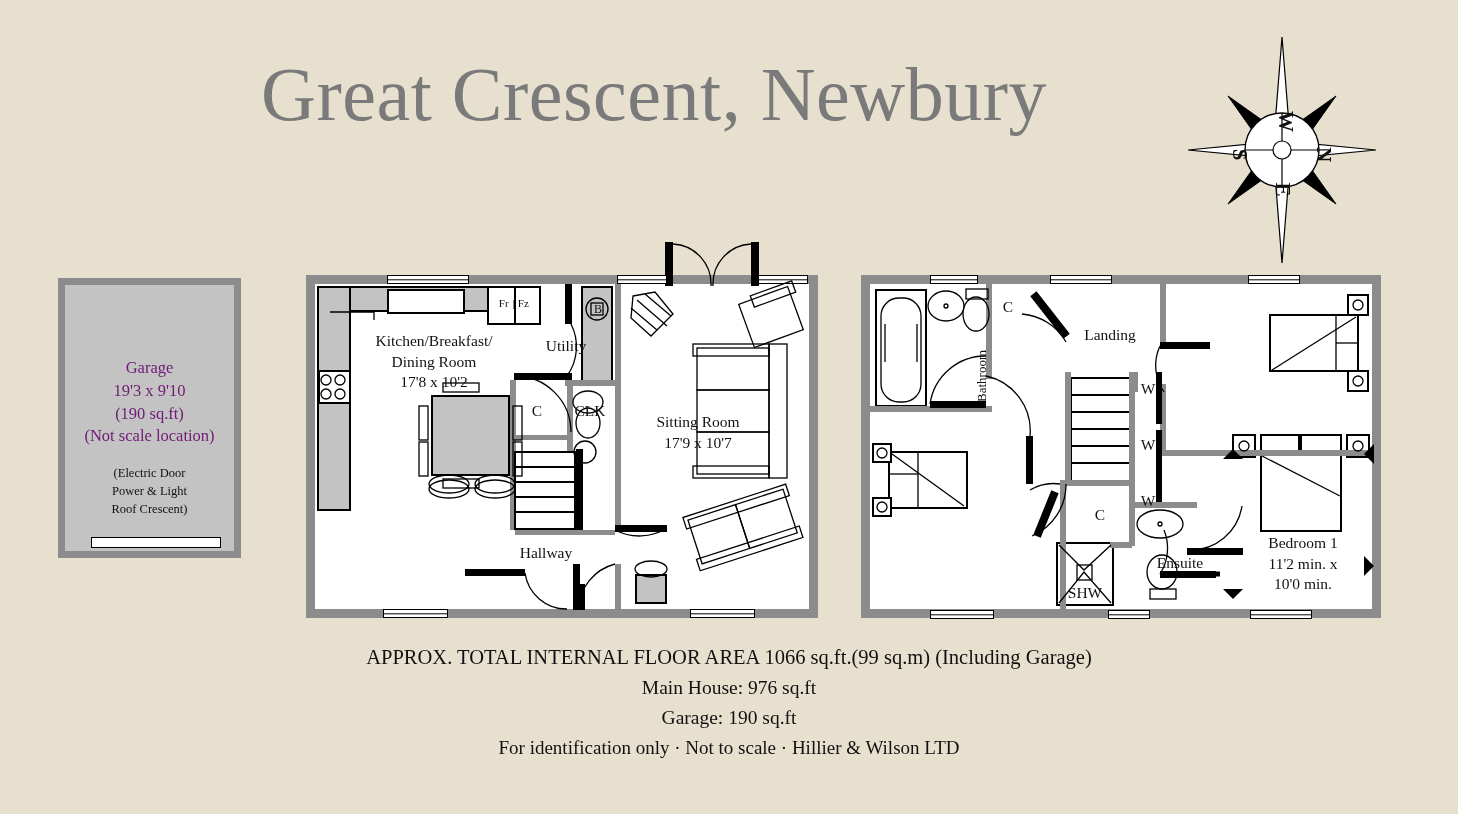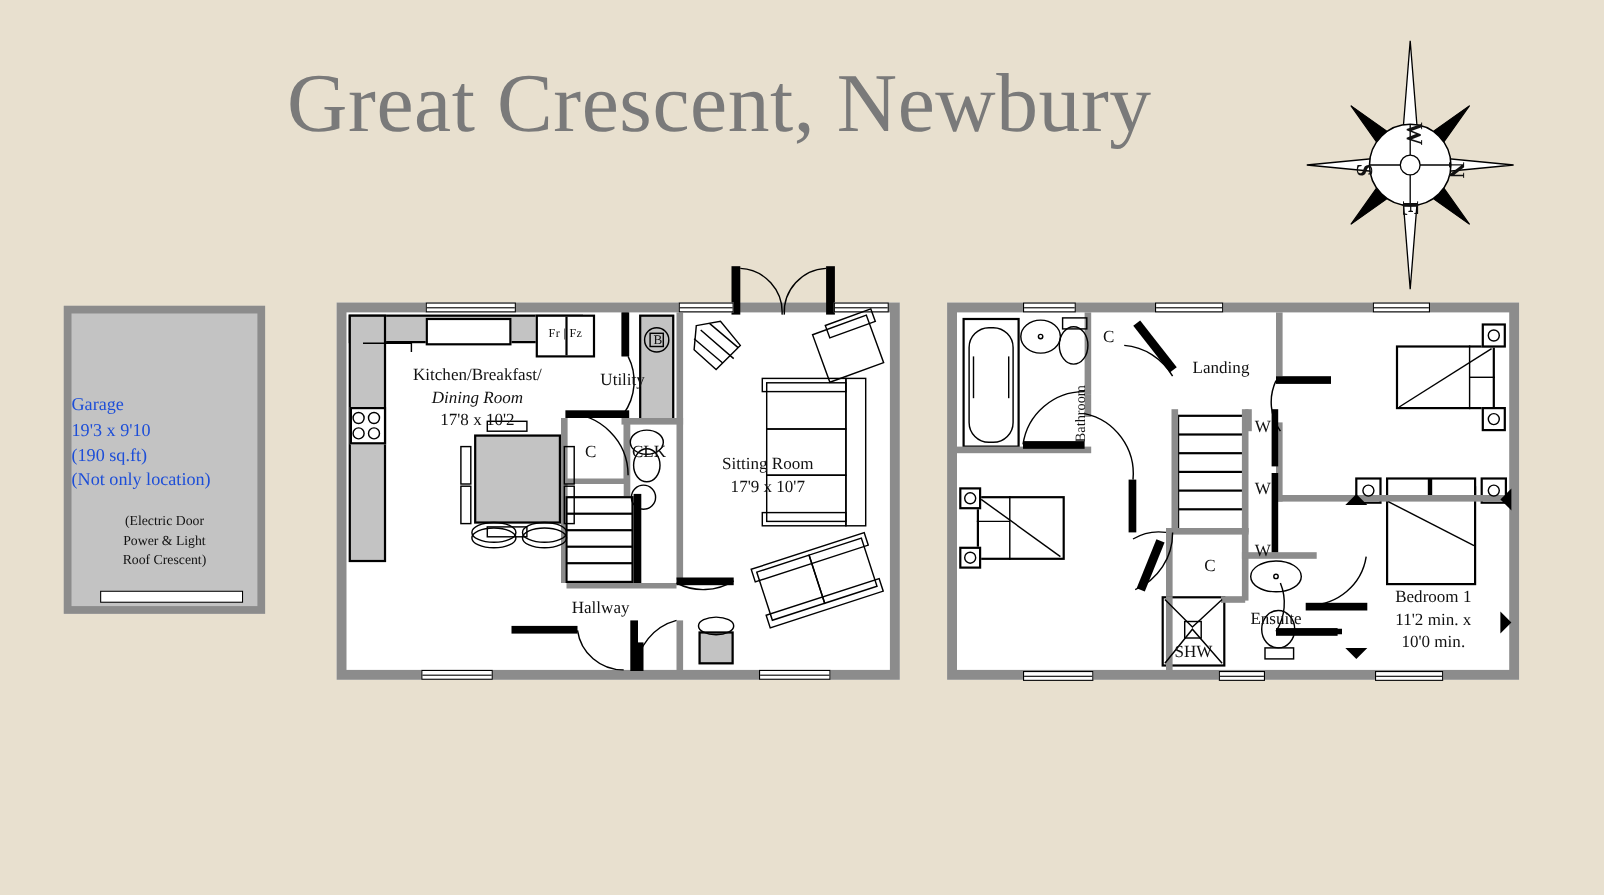--- a/index.html
+++ b/index.html
@@ -59,24 +59,24 @@
     height: 280px;
     border: 7px solid #8c8c8c;
     background: #c3c3c3;
     box-sizing: border-box;
   }
   .garage-text {
     position: absolute;
     left: 0;
     top: 72px;
     width: 100%;
-    text-align: left;
+    text-align: center;
     font-size: 16.5px;
     line-height: 1.38;
-    color: #1d4ed8;
+    color: #701a75;
   }
   .garage-sub {
     position: absolute;
     left: 0;
     top: 180px;
     width: 100%;
     text-align: center;
     font-size: 12.5px;
     line-height: 1.42;
     color: #111;
@@ -200,21 +200,21 @@
     <div class="lbl" style="left:130px; top:107px; font-size:21px; font-weight:700; transform:rotate(90deg); transform-origin:center;">N</div>
     <div class="lbl" style="left:89px; top:142px; font-size:21px; font-weight:700; transform:rotate(90deg); transform-origin:center;">E</div>
     <div class="lbl" style="left:48px; top:107px; font-size:21px; font-weight:700; transform:rotate(90deg); transform-origin:center;">S</div>
   </div>
 
   <div class="garage-box">
     <div class="garage-text">
       <div>Garage</div>
       <div>19'3 x 9'10</div>
       <div>(190 sq.ft)</div>
-      <div>(Not only location)</div>
+      <div>(Not scale location)</div>
     </div>
     <div class="garage-sub">
       <div>(Electric Door</div>
       <div>Power &amp; Light</div>
       <div>Roof Crescent)</div>
     </div>
     <div class="garage-door"></div>
   </div>
 
   <div id="ground-plan" class="plan">
@@ -337,21 +337,21 @@
             <rect x="374" y="218" width="108" height="12"></rect>
             <rect x="374" y="262" width="108" height="12"></rect>
           </g>
 
           <ellipse cx="336" cy="285" rx="16" ry="8"></ellipse>
         </g>
       </svg>
 
       <div class="lbl" style="left:26px; top:48px; width:186px;">
         <div>Kitchen/Breakfast/</div>
-        <div style="margin-top:2px;font-style:italic;">Dining Room</div>
+        <div style="margin-top:2px;">Dining Room</div>
         <div style="margin-top:2px;">17'8 x 10'2</div>
       </div>
 
       <div class="lbl" style="left:308px; top:129px; width:150px;">
         <div>Sitting Room</div>
         <div style="margin-top:2px;">17'9 x 10'7</div>
       </div>
 
       <div class="lbl" style="left:212px; top:53px; width:78px;">Utility</div>
 
@@ -502,26 +502,32 @@
       <div class="lbl" style="left:128px; top:14px; width:20px;">C</div>
 
 
       <div class="lbl" style="left:368px; top:250px; width:130px;">
         <div>Bedroom 1</div>
         <div style="margin-top:2px;">11'2 min. x</div>
         <div style="margin-top:2px;">10'0 min.</div>
       </div>
 
 
-      <div class="lbl" style="left:244px; top:270px; width:92px;">Ensuite</div>
+      <div class="lbl" style="left:264px; top:270px; width:92px;">Ensuite</div>
 
       <div class="lbl" style="left:218px; top:222px; width:24px;">C</div>
 
       <div class="lbl" style="left:266px; top:96px; width:24px;">W</div>
       <div class="lbl" style="left:266px; top:152px; width:24px;">W</div>
       <div class="lbl" style="left:266px; top:208px; width:24px;">W</div>
 
       <div class="lbl" style="left:184px; top:300px; width:62px;">SHW</div>
     </div>
   </div>
 
+  <div class="footer">
+    <div class="f1">APPROX. TOTAL INTERNAL FLOOR AREA 1066 sq.ft.(99 sq.m) (Including Garage)</div>
+    <div class="f2">Main House: 976 sq.ft</div>
+    <div class="f3">Garage: 190 sq.ft</div>
+    <div class="f4">For identification only · Not to scale · Hillier &amp; Wilson LTD</div>
+  </div>
 
 </div>
 
 </body></html>

